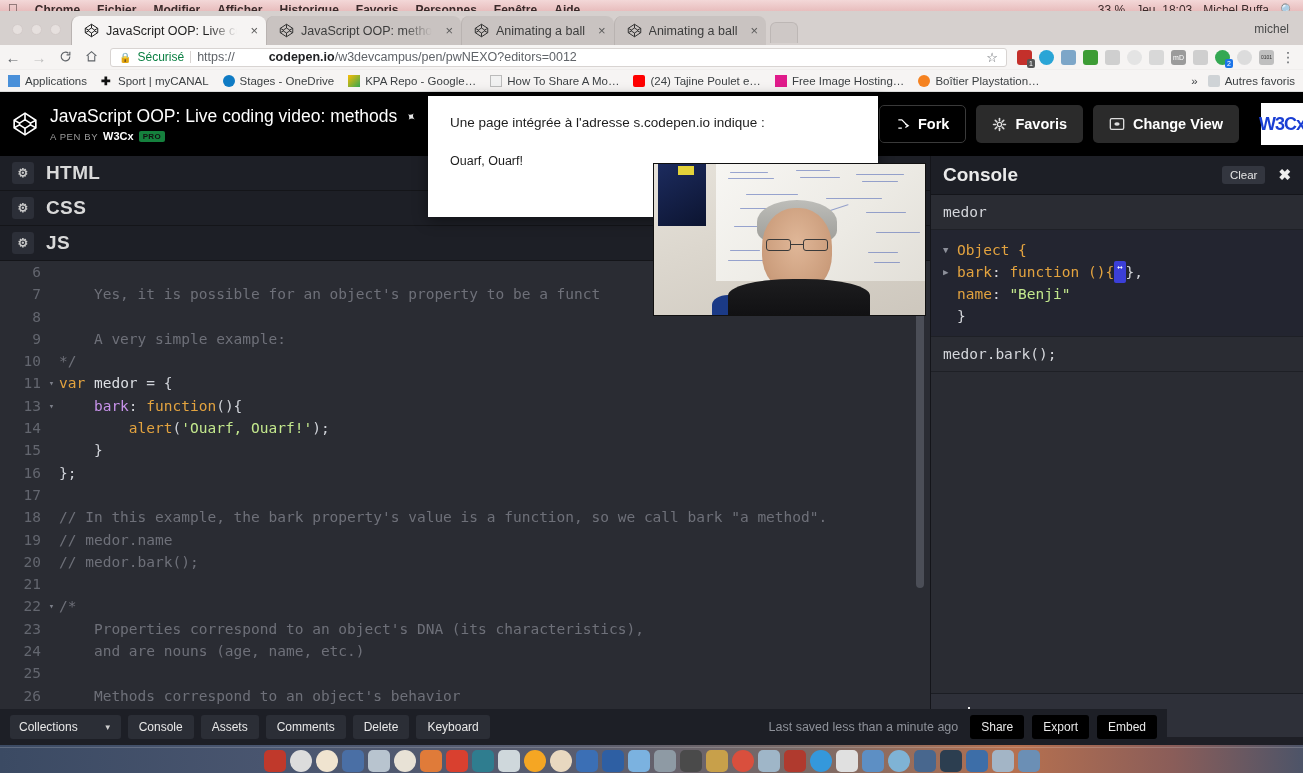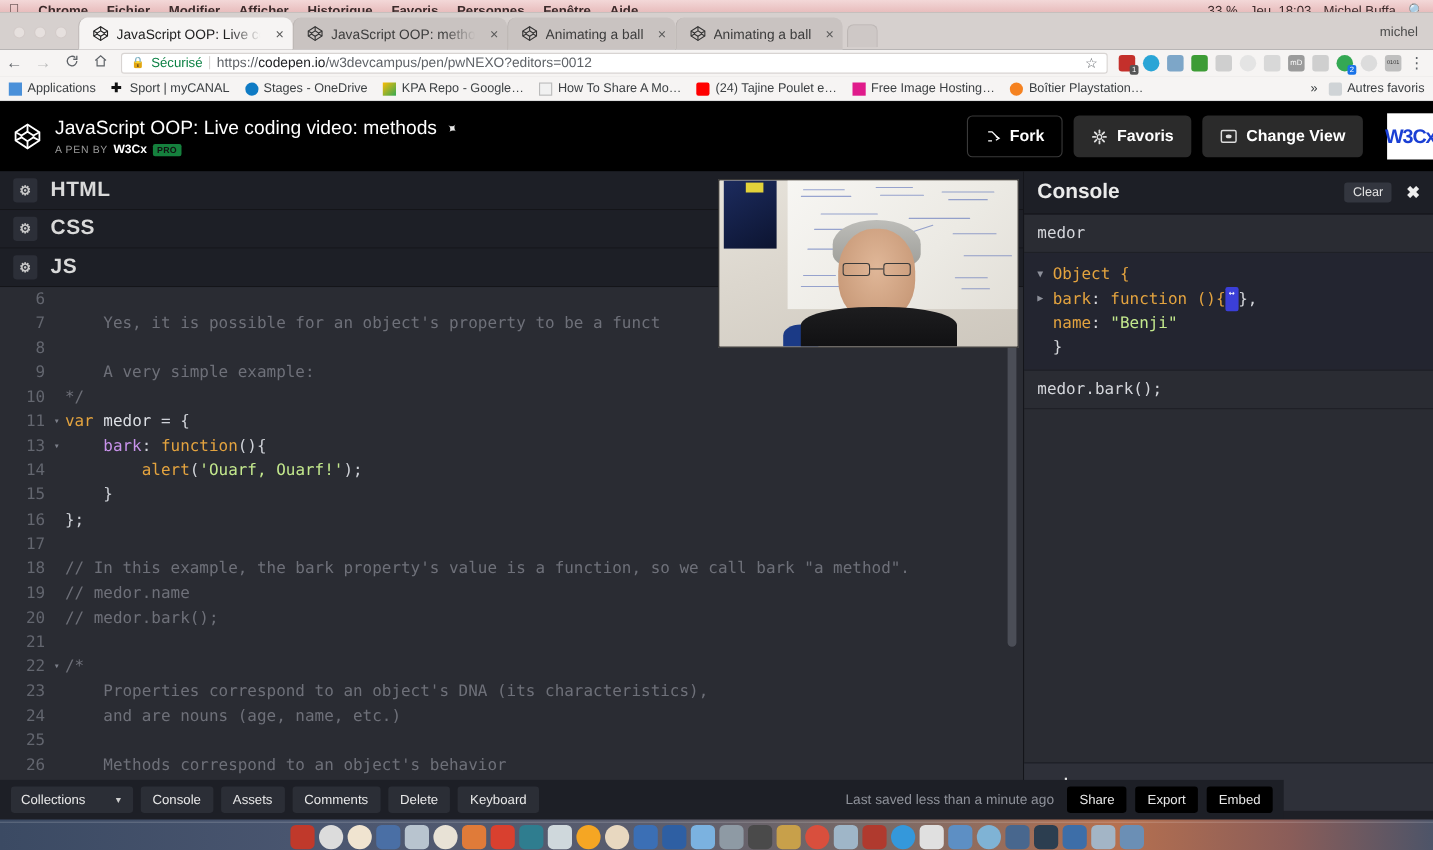--- a/index.html
+++ b/index.html
@@ -65,21 +65,21 @@
   .omnibox {
     flex: 1; height: 19px; margin: 0 10px 0 6px;
     background: #fff; border: 1px solid #d8d4d2; border-radius: 3px;
     display: flex; align-items: center; padding: 0 8px; gap: 6px;
     font-size: 12.5px; color: #3c4043;
   }
   .lock { color: #0b8043; font-size: 10px; }
   .secure-txt { color: #0b8043; font-size: 12px; }
   .omni-sep { width: 1px; height: 12px; background: #d8d4d2; }
   .url-scheme { color: #5f6368; }
-  .url-host { color: #202124; font-weight: normal; }
+  .url-host { color: #202124; font-weight: bold; margin-left: 34px; }
   .url-rest { color: #5f6368; }
   .star { margin-left: auto; color: #5f6368; font-size: 13px; }
   .ext-icons { display: flex; align-items: center; gap: 7px; padding-right: 8px; }
   .ext { width: 15px; height: 15px; border-radius: 3px; position: relative; }
   .ext-badge {
     position: absolute; right: -3px; bottom: -3px; font-size: 7px; color: #fff;
     background: #555; border-radius: 2px; padding: 0 2px; line-height: 9px;
   }
   .kebab { font-size: 14px; color: #5f6368; letter-spacing: 0; width: 14px; text-align: center; }
 
@@ -587,20 +587,24 @@
         </div>
       </div>
 
       <div class="console-input">
         <span>&gt;</span>
         <span></span>
         <span class="caret"></span>
       </div>
     </div>
 
+    <div class="alert-dialog">
+      <div>Une page intégrée à l'adresse s.codepen.io indique :</div>
+      <div class="alert-line2">Ouarf, Ouarf!</div>
+    </div>
 
     <div class="webcam">
       <div class="wb-wall"></div>
       <div class="wb-board">
         <span class="wb-scribble" style="left:14px;top:8px;width:38px"></span>
         <span class="wb-scribble" style="left:12px;top:14px;width:46px"></span>
         <span class="wb-scribble" style="left:80px;top:6px;width:34px"></span>
         <span class="wb-scribble" style="left:84px;top:13px;width:40px"></span>
         <span class="wb-scribble" style="left:140px;top:10px;width:48px"></span>
         <span class="wb-scribble" style="left:146px;top:17px;width:36px"></span>

